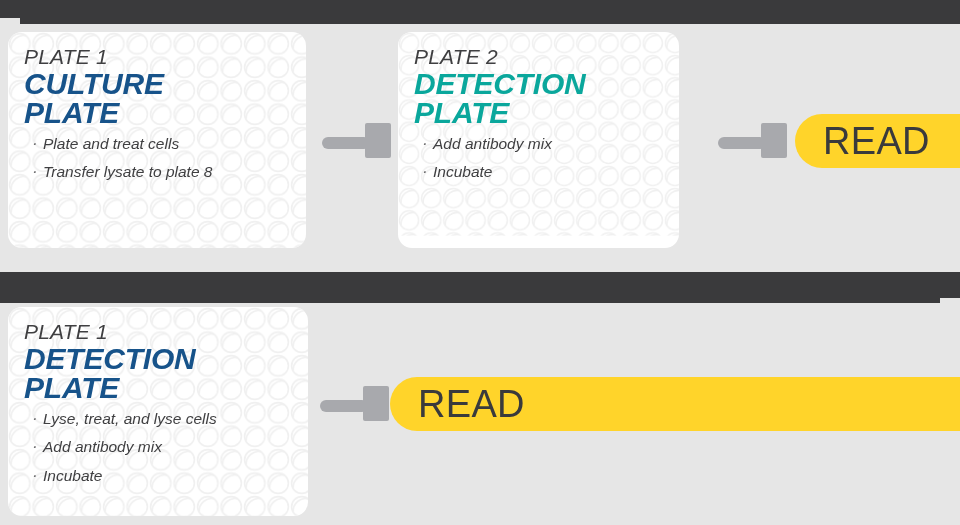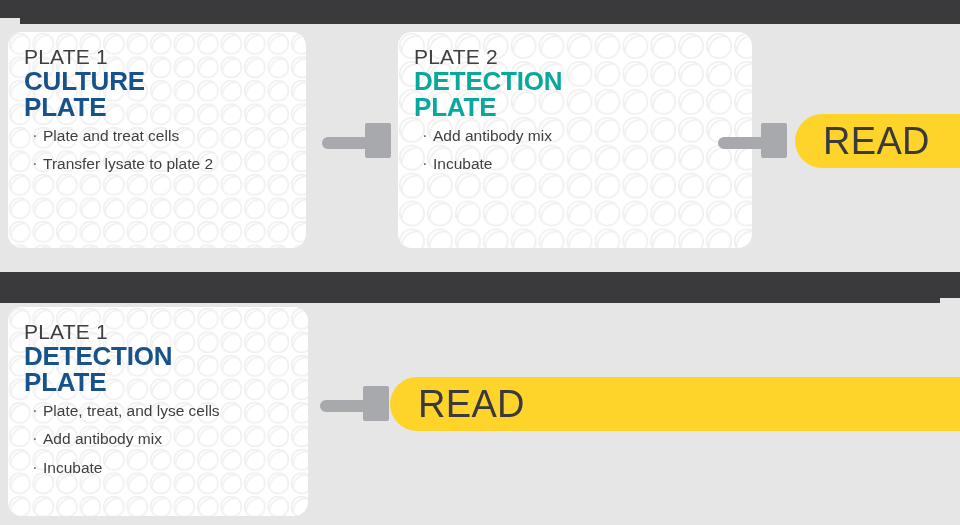--- a/index.html
+++ b/index.html
@@ -30,32 +30,33 @@
     border-radius:14px;
     overflow:hidden;
   }
   .wells{
     position:absolute;left:0;top:0;right:0;bottom:0;
     pointer-events:none;
   }
   .card-inner{
     position:relative;
     padding:14px 8px 10px 16px;
+    font-style:italic;
   }
 
   .plate-num{
     font-size:21px;
     color:#3f3f41;
     letter-spacing:.2px;
     line-height:1.05;
     margin:0 0 1px 0;
     font-weight:400;
   }
   .plate-title{
-    font-size:26px;
+    font-size:30px;
     font-weight:bold;
     line-height:.98;
     margin:0 0 6px 0;
     letter-spacing:-0.2px;
     white-space:pre-line;
   }
   .title-blue{color:#17538a;}
   .title-teal{color:#0aa79c;}
 
   ul.steps{list-style:none;margin:8px;padding:0;}
@@ -96,21 +97,21 @@
   }
   .read-btn .read-label{
     font-size:38px;
     font-weight:normal;
     color:#3a3a3c;
     letter-spacing:.3px;
   }
 
   
   #card-1{left:8px;top:8px;width:298px;height:216px;}
-  #card-2{left:398px;top:8px;width:354px;height:216px;}
+  #card-2{left:398px;top:8px;width:281px;height:216px;}
   #card-3{left:8px;top:4px;width:300px;height:209px;}
 
   #conn-1{left:322px;top:99px;width:70px;height:50px;}
   #conn-1 .shaft{left:0;top:14px;width:48px;height:12px;}
   #conn-1 .head{left:43px;top:0;width:26px;height:35px;}
 
   #conn-2{left:718px;top:99px;width:80px;height:50px;}
   #conn-2 .shaft{left:0;top:14px;width:48px;height:12px;}
   #conn-2 .head{left:43px;top:0;width:26px;height:35px;}
 
@@ -140,21 +141,21 @@
         </pattern>
       </defs>
       <rect x="0" y="0" width="298" height="216" fill="url(#wp1)"></rect>
     </svg>
     <div class="card-inner">
       <div class="plate-num">PLATE 1</div>
       <div class="plate-title title-blue">CULTURE
 PLATE</div>
       <ul class="steps">
         <li>Plate and treat cells</li>
-        <li>Transfer lysate to plate 2</li>
+        <li>Transfer lysate to plate 8</li>
       </ul>
     </div>
   </div>
 
   <div class="connector" id="conn-1">
     <div class="shaft"></div>
     <div class="head"></div>
   </div>
 
   <div class="card" id="card-2">
@@ -187,21 +188,21 @@
 
   <div class="card" id="card-3">
     <svg class="wells" viewBox="0 0 300 209" preserveAspectRatio="none" xmlns="http://www.w3.org/2000/svg">
       <rect x="0" y="0" width="300" height="209" fill="url(#wp1)"></rect>
     </svg>
     <div class="card-inner">
       <div class="plate-num">PLATE 1</div>
       <div class="plate-title title-blue">DETECTION
 PLATE</div>
       <ul class="steps">
-        <li>Plate, treat, and lyse cells</li>
+        <li>Lyse, treat, and lyse cells</li>
         <li>Add antibody mix</li>
         <li>Incubate</li>
       </ul>
     </div>
   </div>
 
   <div class="connector" id="conn-3">
     <div class="shaft"></div>
     <div class="head"></div>
   </div>

